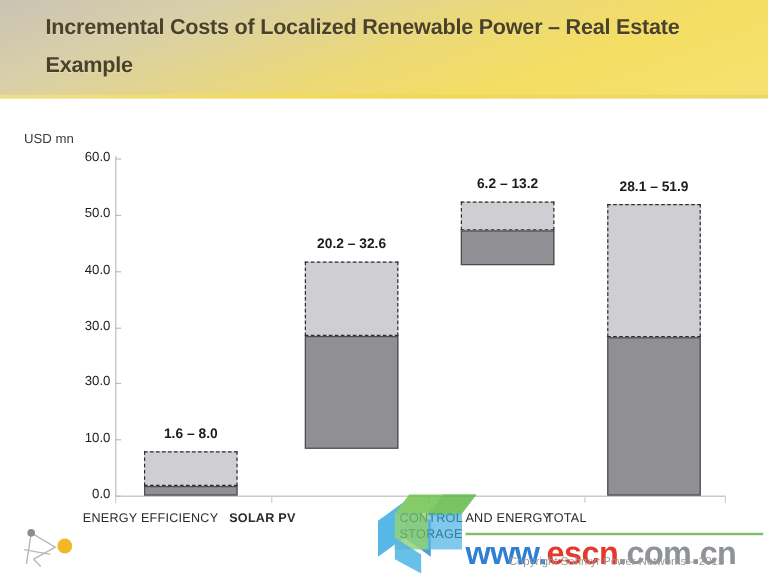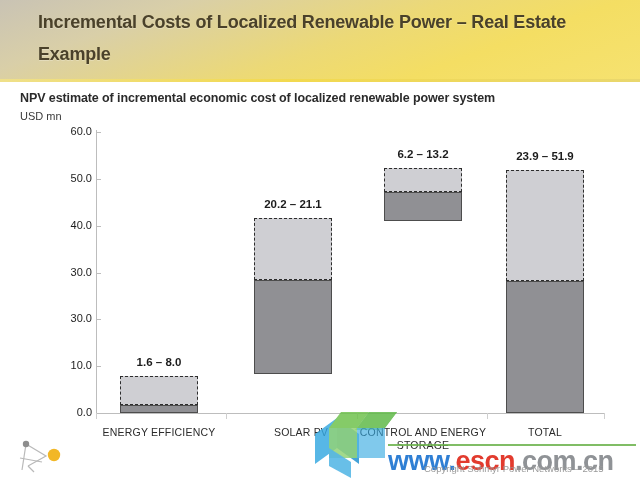--- a/index.html
+++ b/index.html
@@ -70,21 +70,21 @@
     position:absolute;left:0;width:100%;
     background:#909094;
     border:1px solid #4d4d4d;
     box-sizing:border-box;
   }
   .bar-value{
     position:absolute;width:160px;text-align:center;
     font-size:11.5px;font-weight:bold;color:#1c1c1c;
   }
   .cat-label{
-    position:absolute;width:180px;text-align:center;
+    position:absolute;width:180px;
     font-size:10.5px;color:#2b2b2b;letter-spacing:.2px;line-height:13px;
   }
 
   
   .wm-cubes{
     position:absolute;left:311px;top:404px;width:96px;height:74px;opacity:.92;
   }
   .wm-cn{
     position:absolute;left:388px;top:398px;
     font-family:"DejaVu Sans", sans-serif;
@@ -109,21 +109,20 @@
 </style>
 </head>
 <body>
 
 <div class="slide">
 
   <div class="title-banner">
     <div class="title-text">Incremental Costs of Localized Renewable Power – Real Estate Example</div>
   </div>
 
-  <div class="subtitle">NPV estimate of incremental economic cost of localized renewable power system</div>
   <div class="unit-label">USD mn</div>
 
   <div class="plot">
     <div class="axis-y-line"></div>
     <div class="axis-x-line"></div>
 
     <div id="yticks">
         <div class="ytick" style="top: 413px;">0.0</div>
         <div class="ytick-mark" style="top: 413px;"></div>
         <div class="ytick" style="top: 366.167px;">10.0</div>
@@ -151,36 +150,36 @@
     <div id="bars">
         <div class="bar-group" style="left: 120px; top: 375.533px; width: 78px; height: 37.4667px;">
           <div class="bar-light" style="top: 0px; height: 29.0367px;"></div>
           <div class="bar-dark" style="top: 29.0367px; height: 8.43px;"></div>
         </div>
         <div class="bar-value" style="left: 79px; top: 355.533px;">1.6 – 8.0</div>
         <div class="bar-group" style="left: 254px; top: 217.705px; width: 78px; height: 156.423px;">
           <div class="bar-light" style="top: 0px; height: 62.7567px;"></div>
           <div class="bar-dark" style="top: 62.7567px; height: 93.6667px;"></div>
         </div>
-        <div class="bar-value" style="left: 213px; top: 197.705px;">20.2 – 21.1</div>
+        <div class="bar-value" style="left: 213px; top: 197.705px;">20.2 – 32.6</div>
         <div class="bar-group" style="left: 384px; top: 168.062px; width: 78px; height: 52.9217px;">
           <div class="bar-light" style="top: 0px; height: 23.885px;"></div>
           <div class="bar-dark" style="top: 23.885px; height: 29.0367px;"></div>
         </div>
         <div class="bar-value" style="left: 343px; top: 148.062px;">6.2 – 13.2</div>
         <div class="bar-group" style="left: 506px; top: 169.935px; width: 78px; height: 243.065px;">
           <div class="bar-light" style="top: 0px; height: 111.463px;"></div>
           <div class="bar-dark" style="top: 111.463px; height: 131.602px;"></div>
         </div>
-        <div class="bar-value" style="left: 465px; top: 149.935px;">23.9 – 51.9</div>
+        <div class="bar-value" style="left: 465px; top: 149.935px;">28.1 – 51.9</div>
       </div>
 
     <div id="cats">
         <div class="cat-label" style="left: 69px; top: 426px;">ENERGY EFFICIENCY</div>
-        <div class="cat-label" style="left: 211px; top: 426px;">SOLAR PV</div>
+        <div class="cat-label" style="left: 191px; top: 426px; font-weight: bold;">SOLAR PV</div>
         <div class="cat-label" style="left: 333px; top: 426px;">CONTROL AND ENERGY STORAGE</div>
         <div class="cat-label" style="left: 455px; top: 426px;">TOTAL</div>
       </div>
   </div>
 
   <div class="wm-cubes">
     <svg width="96" height="74" viewBox="0 0 96 74">
       <g opacity="0.9">
         <polygon points="4,30 26,14 26,44 4,60" fill="#35a8e0"></polygon>
         <polygon points="26,14 48,30 48,60 26,44" fill="#1f8fd0"></polygon>

